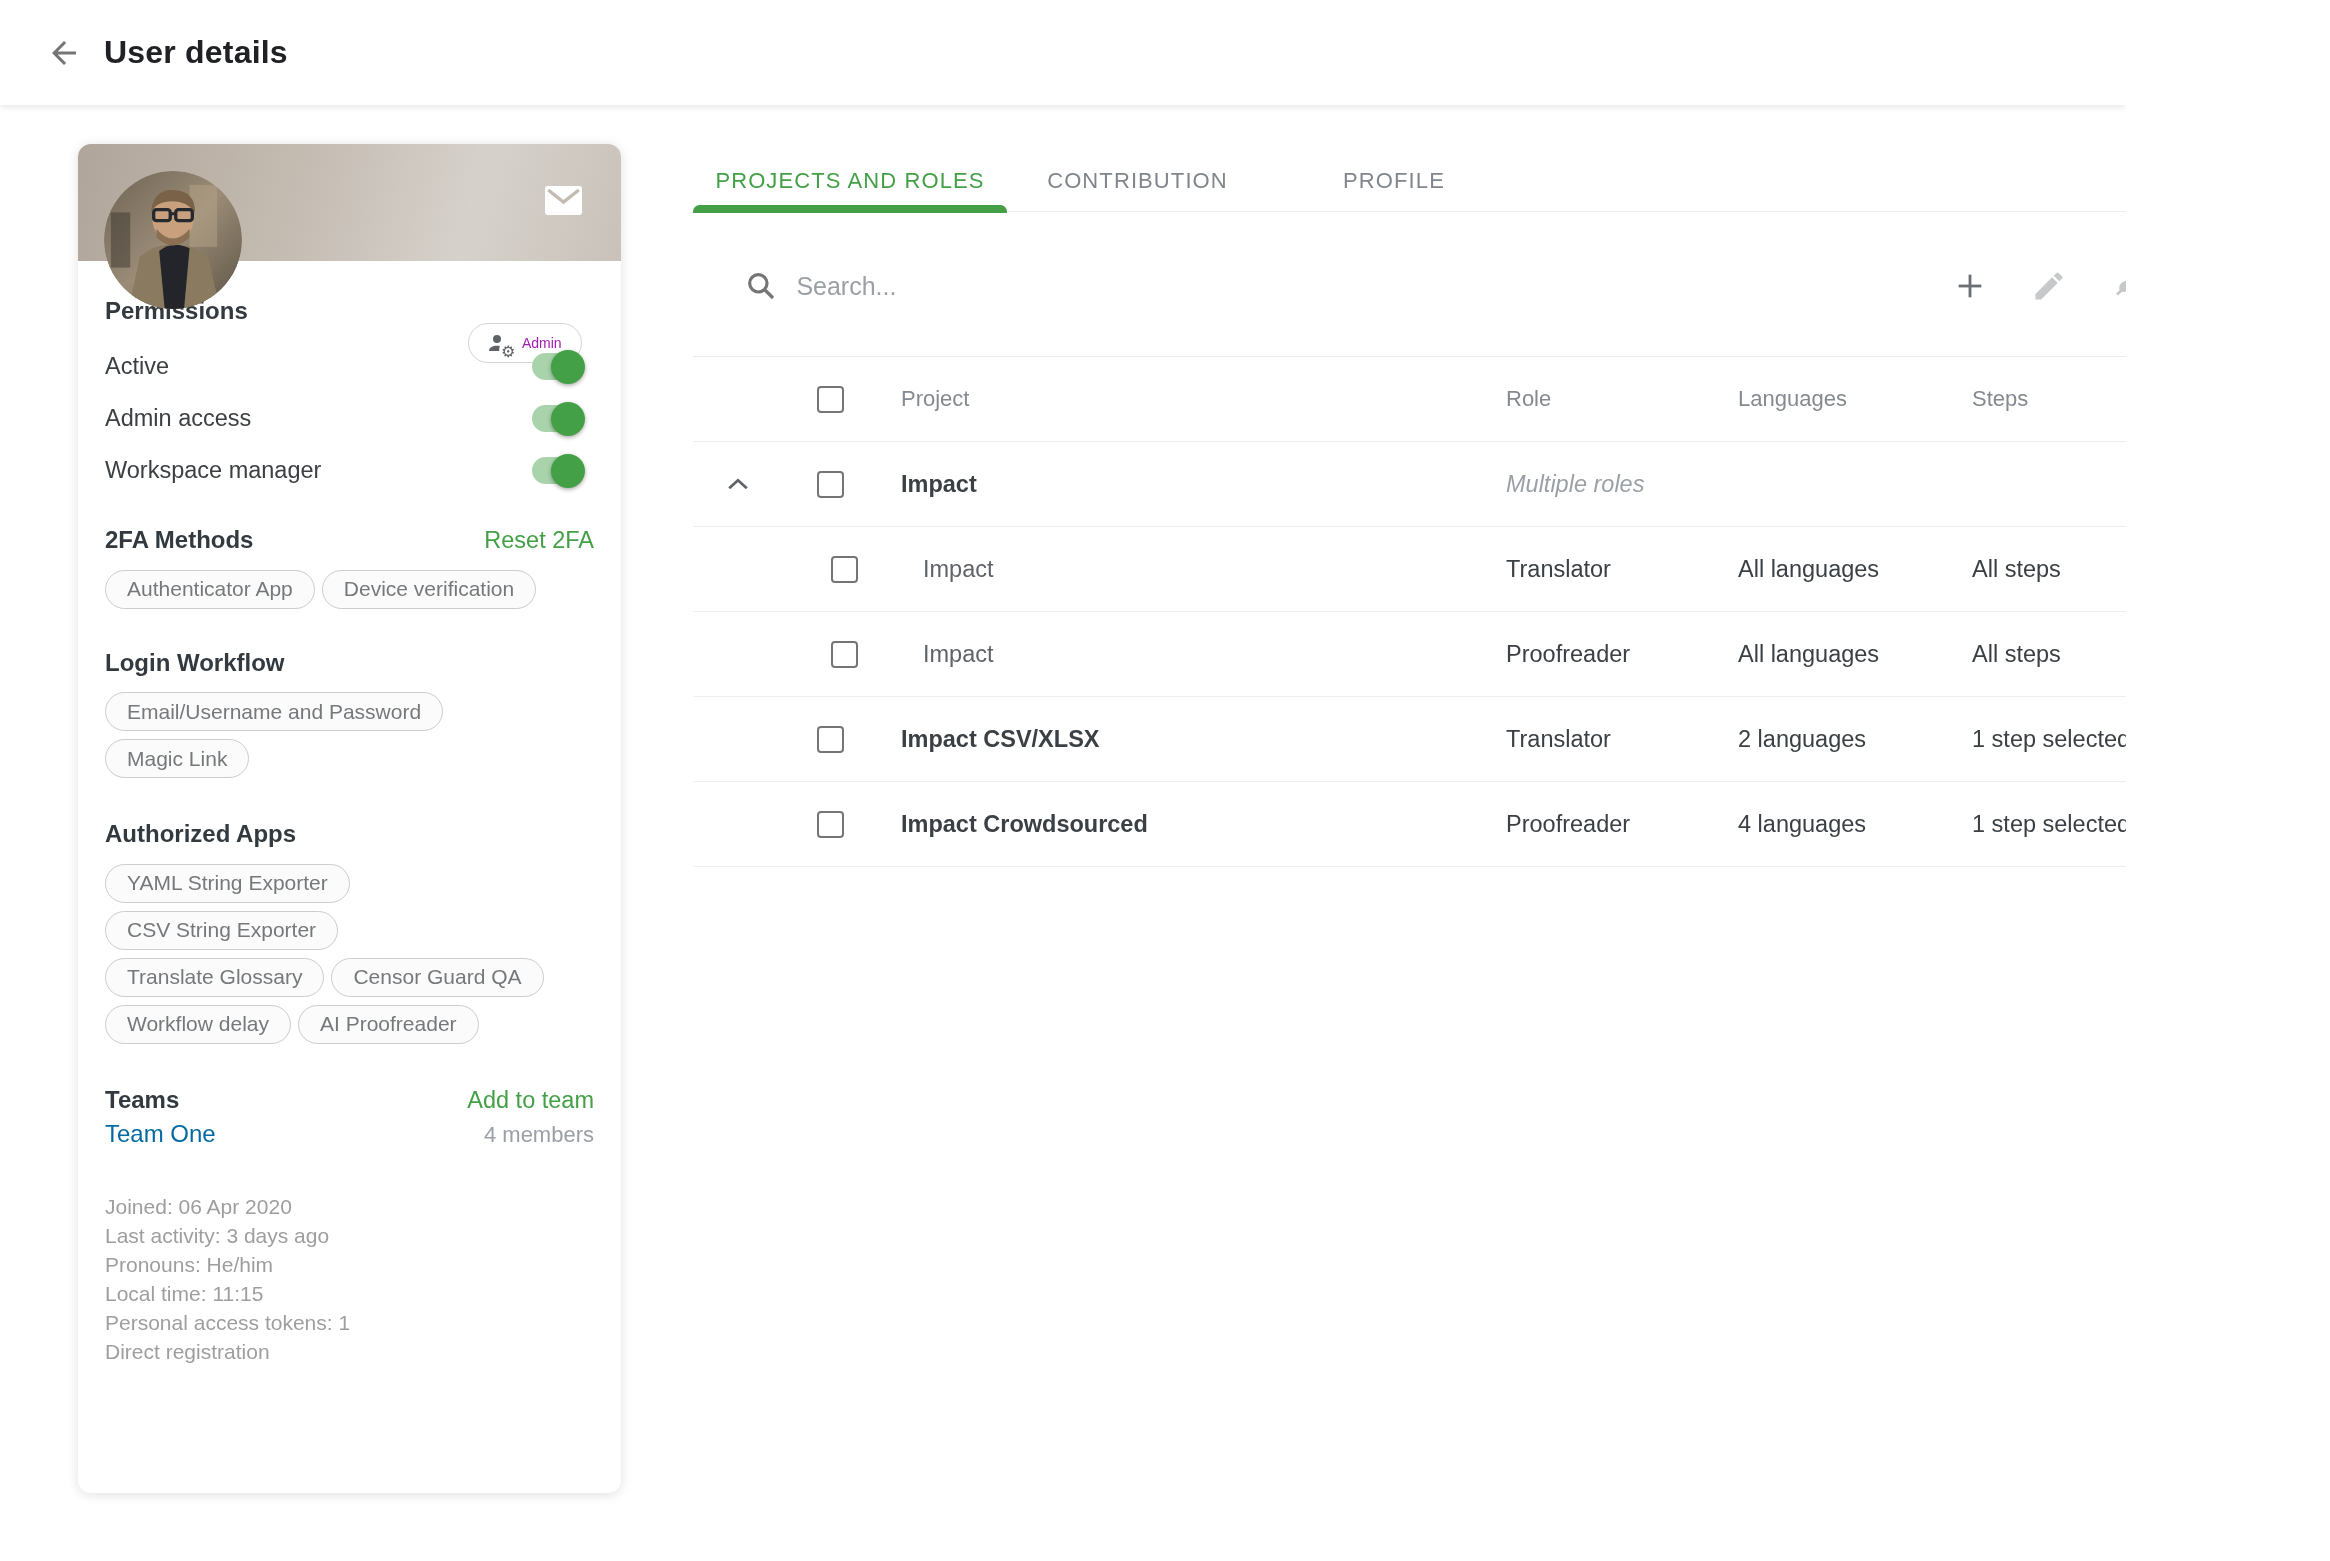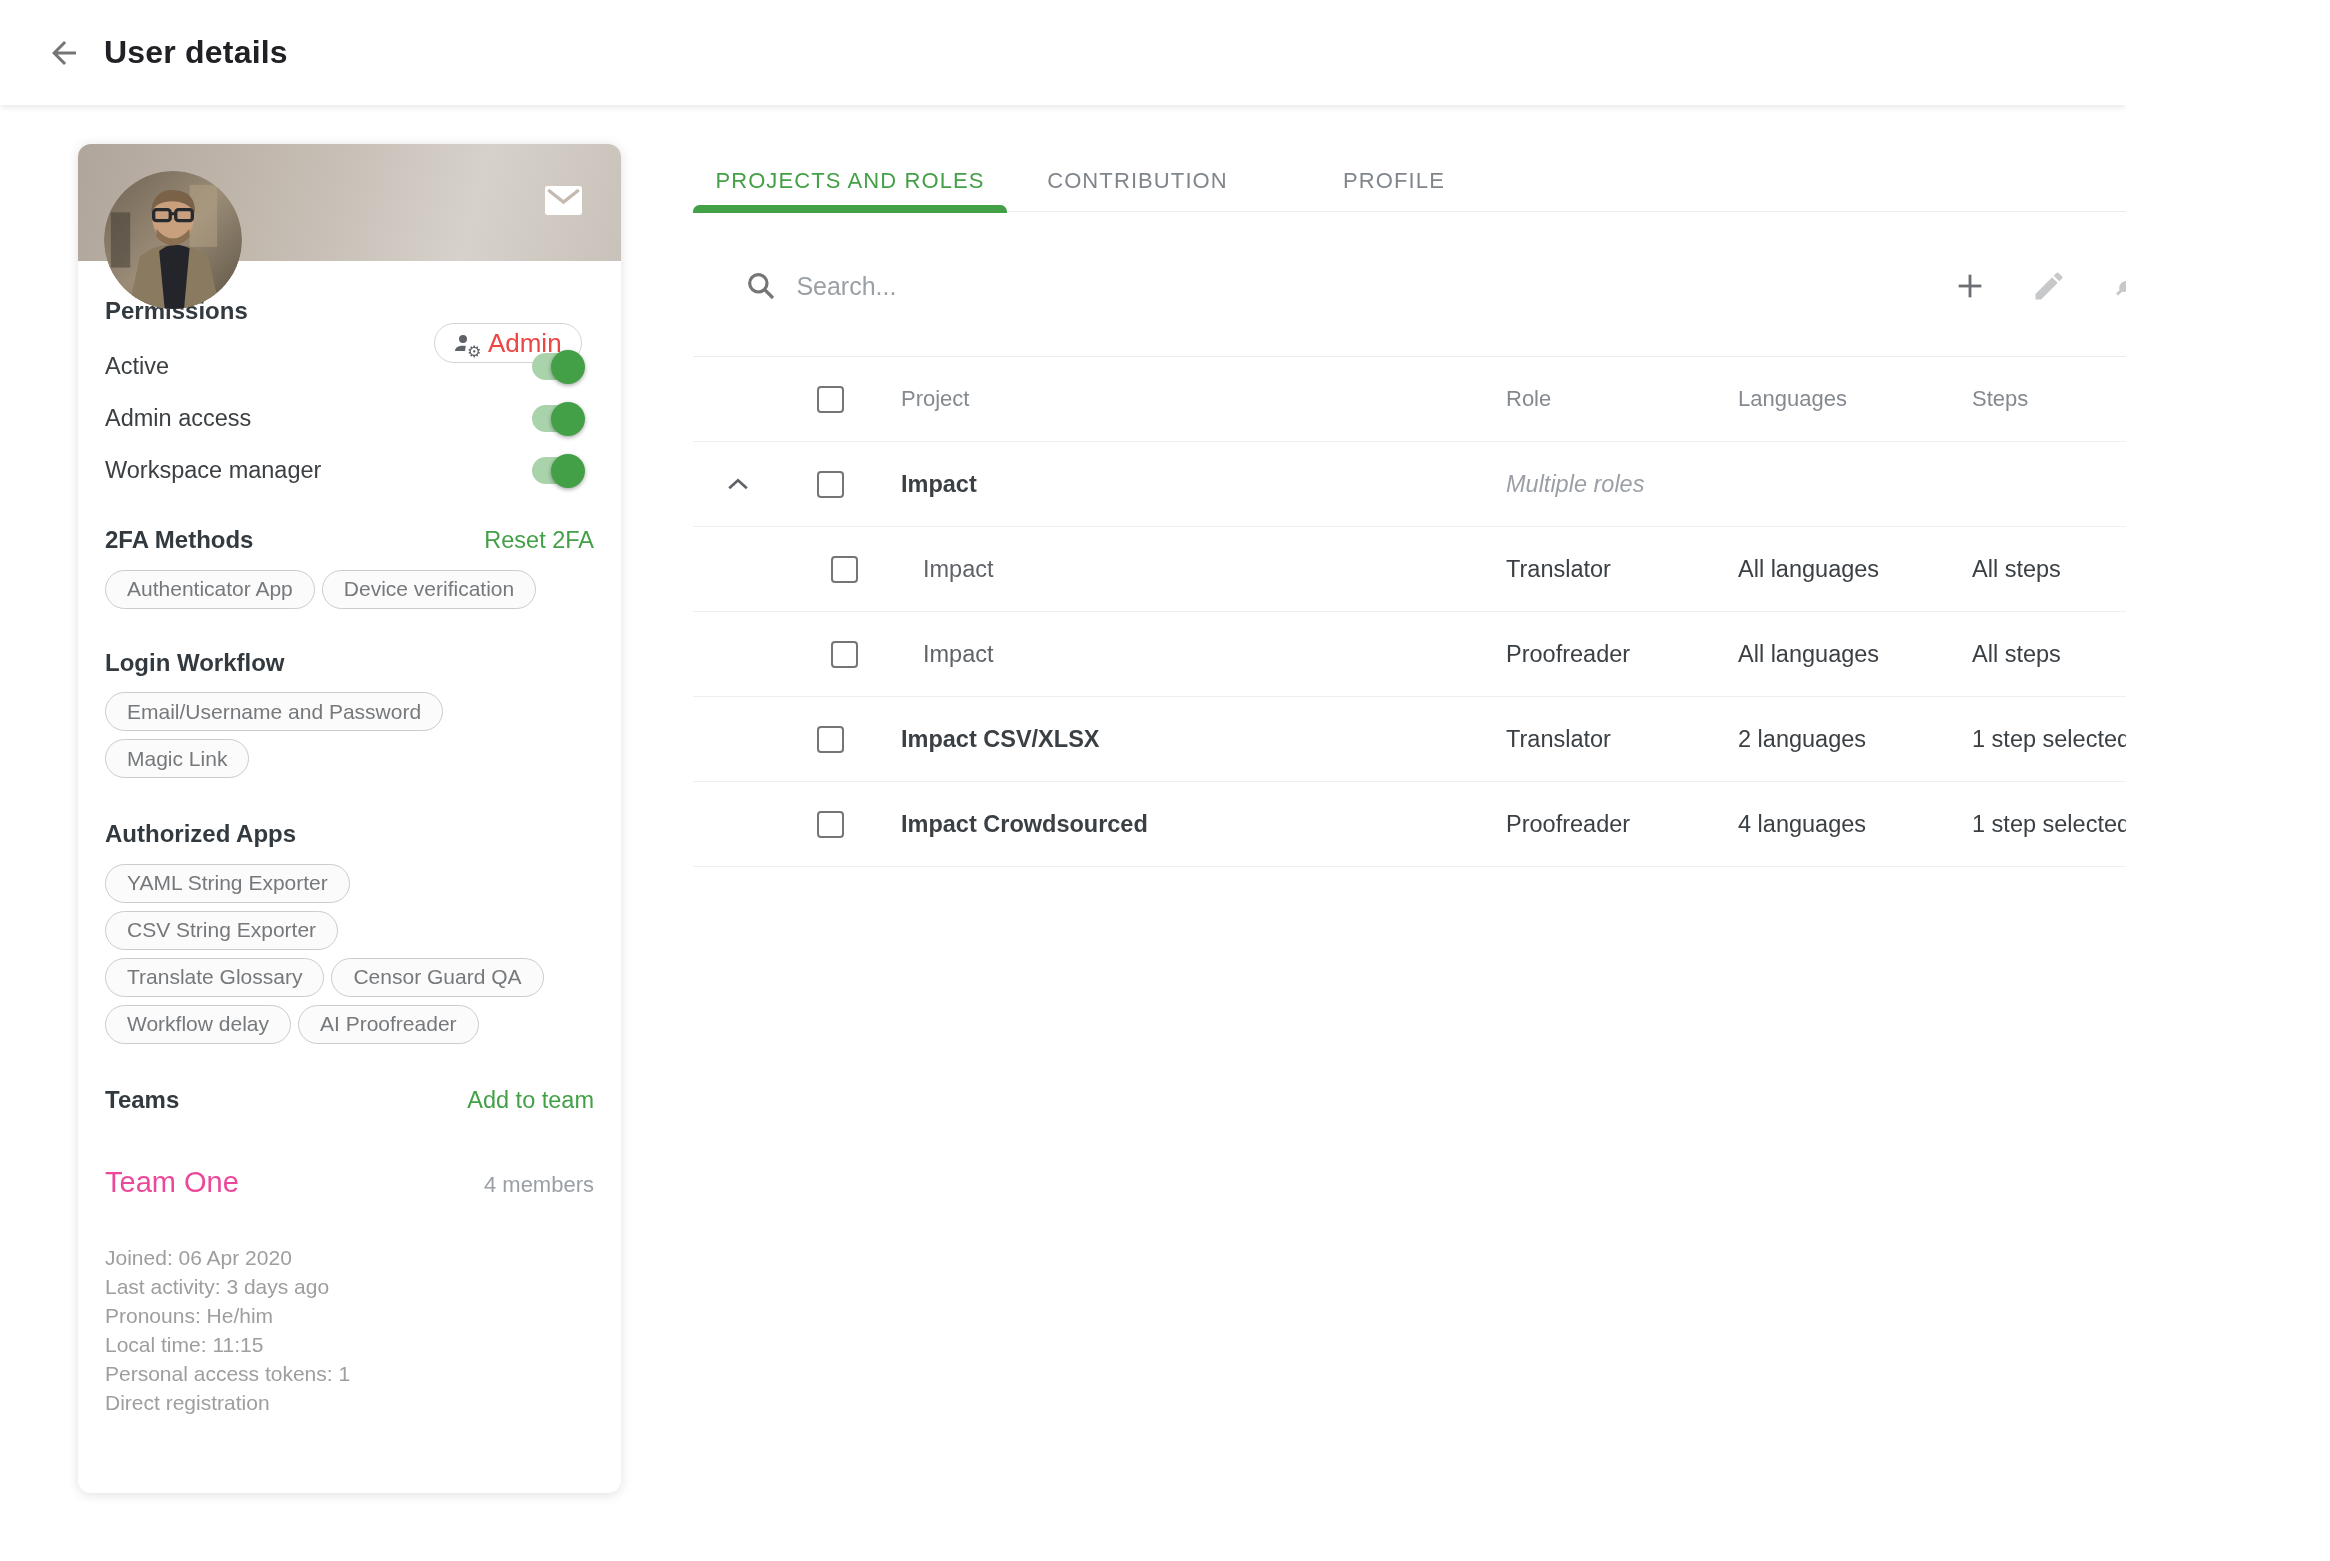--- a/index.html
+++ b/index.html
@@ -20,21 +20,21 @@
           border-radius:13px; box-shadow:0 1.6px 11.3px rgba(0,0,0,.12); }
   .banner { position:relative; height:117px; border-radius:13px 13px 0 0;
             background:linear-gradient(105deg,#b0a59a 0%,#c3bab0 38%,#d6d1cb 72%,#c9c2ba 100%); }
   .avatar { position:absolute; left:26px; top:27px; width:138px; height:138px; border-radius:50%; overflow:hidden; z-index:2; }
   .mail-btn { position:absolute; right:39px; top:42px; width:37px; height:29px; cursor:pointer; }
   .card-body { padding:0 27px 0 27px; position:relative; }
   .admin-badge { position:absolute; right:39px; top:26px; height:40px; border:1.6px solid #d4d4d4; border-radius:21px;
                  display:flex; align-items:center; gap:9.7px; padding:0 19.4px 0 16px; background:#fff; }
   .admin-badge .gearwrap { position:relative; width:27.5px; height:24px; color:#5f6368; }
   .admin-badge .gear-glyph { position:absolute; right:-3.2px; bottom:-4.9px; font-size:16px; line-height:16px; color:#5f6368; }
-  .admin-badge .lbl { font-size:26px; color:#ef4444; }
+  .admin-badge .lbl { font-size:14px; color:#a21caf; }
 
   .identity { position:relative; padding-top:87px; }
   .u-name { font-size:34px; line-height:39px; font-weight:700; color:#3d464d; }
   .u-handle { margin-top:10.5px; font-size:23.5px; line-height:27.5px; color:#9aa0a6; }
   .u-email { margin-top:3.2px; font-size:23.5px; line-height:29px; color:#43a047; text-decoration:none; display:inline-block; cursor:pointer; }
   .copy-btn { position:absolute; right:13.8px; bottom:-4.9px; width:32px; height:37px; cursor:pointer; }
 
   .sec-title { font-size:24px; font-weight:700; color:#323a40; line-height:27.5px; }
   .sec-head { display:flex; justify-content:space-between; align-items:baseline; }
   .link-green { font-size:23.5px; color:#43a047; cursor:pointer; text-decoration:none; }
@@ -51,21 +51,21 @@
   .twofa { margin-top:29px; }
   .chips { display:flex; flex-wrap:wrap; gap:8px 7px; margin-top:16px; }
   .chip { height:39px; display:inline-flex; align-items:center; padding:0 21px; border:1.6px solid #cccccc;
           border-radius:20px; background:#fbfbfb; color:#76797c; font-size:21px; white-space:nowrap; }
 
   .login { margin-top:40px; }
   .apps { margin-top:42px; }
 
   .teams { margin-top:42px; }
   .teams-row2 { display:flex; justify-content:space-between; align-items:baseline; margin-top:6.5px; }
-  .team-name { font-size:29px; color:#ec4899;margin-top:46px; }
+  .team-name { font-size:24px; color:#0369a1; }
   .team-meta { font-size:22px; color:#9aa0a6; }
 
   .meta-block { margin-top:44px; }
   .meta-line { font-size:21px; line-height:29px; color:#9e9e9e; }
 
   
   .main { position:absolute; left:693px; top:150px; width:1555px; }
   .tabs { display:flex; height:62px; border-bottom:1.6px solid #ededed; }
   .tab { position:relative; display:flex; align-items:center; justify-content:center;
          font-size:22px; letter-spacing:1.1px; font-weight:500; color:#80868b; cursor:pointer; }

